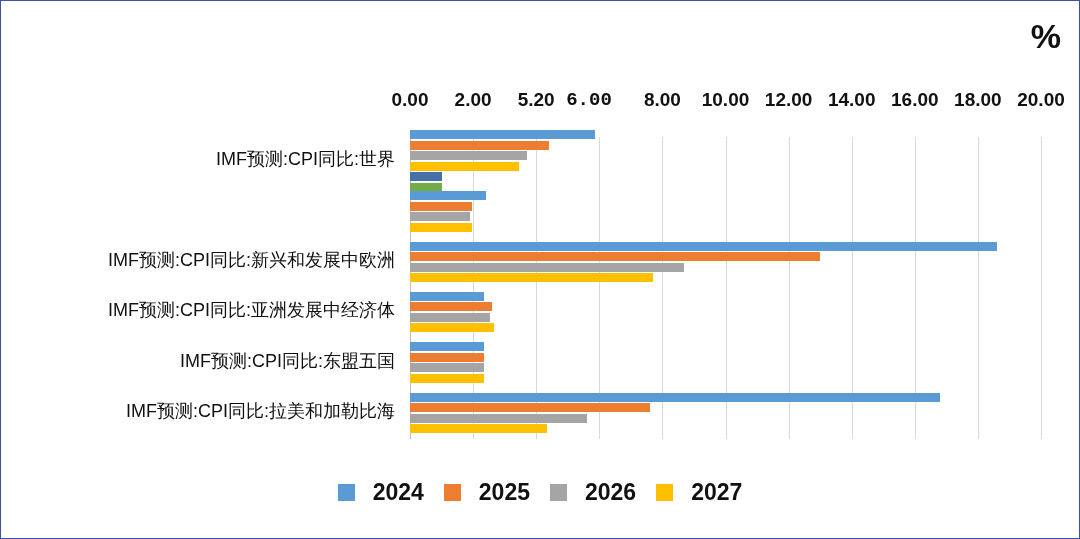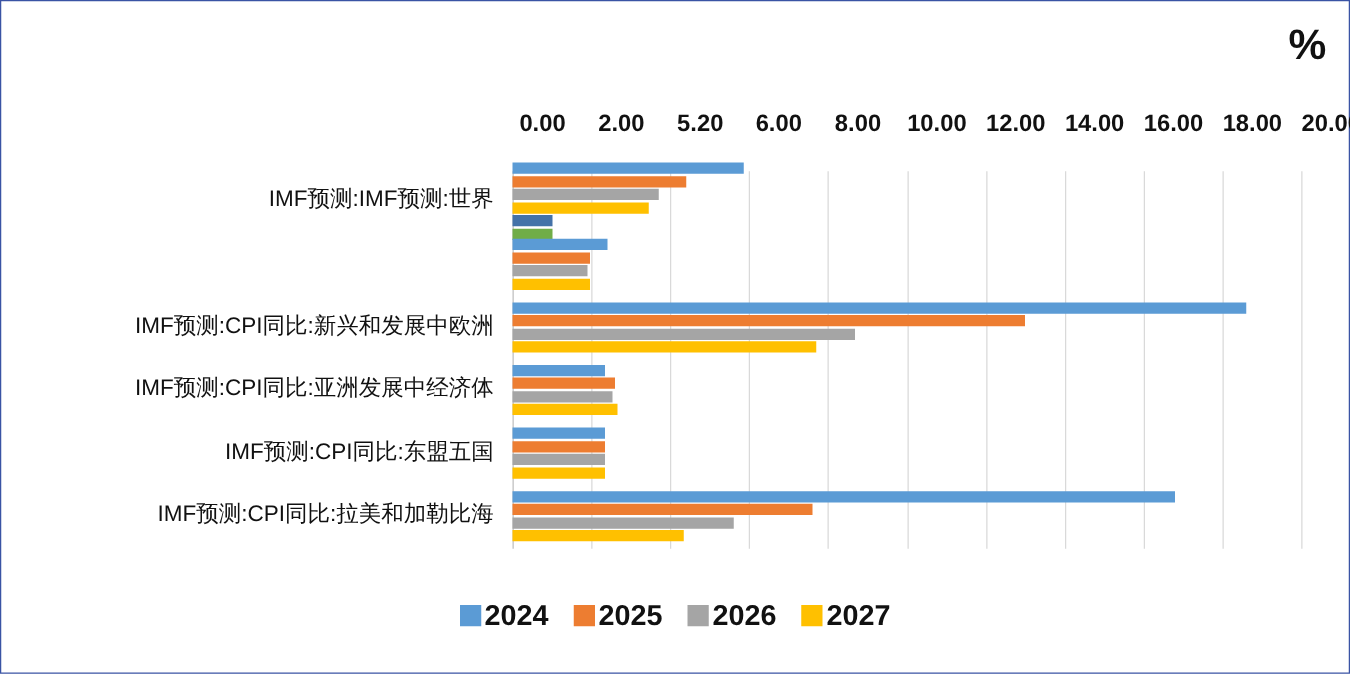--- a/index.html
+++ b/index.html
@@ -22,21 +22,20 @@
   }
   
   #axis{
     position:absolute;left:409px;top:88px;width:631px;height:24px;
   }
   .tick{
     position:absolute;top:0;
     font-size:19px;font-weight:700;color:#111;
     transform:translateX(-50%);
     white-space:nowrap;
-    margin-left:24px;
   }
   
   #plot{
     position:absolute;left:409px;top:136px;width:631px;height:302px;
   }
   .gridline{
     position:absolute;top:0;bottom:0;width:1px;background:#d9d9d9;
   }
   .gridline.zero{background:#bfbfbf;}
   #groups{position:absolute;left:0;top:0;right:0;bottom:0;}
@@ -58,36 +57,36 @@
     position:absolute;right:8px;
     font-size:18px;color:#111;
     white-space:nowrap;
     transform:translateY(-50%);
   }
   
   #legend{
     position:absolute;left:0;right:0;top:480px;
     display:flex;justify-content:center;align-items:center;gap:20px;
   }
-  .leg{display:flex;align-items:center;gap:3px;}
+  .leg{display:flex;align-items:center;gap:18px;}
   .swatch{width:17px;height:17px;display:block;}
   .leg-label{font-size:23px;font-weight:700;color:#111;line-height:1;}
 </style>
 </head>
 <body>
 
 <div id="frame">
 
   <div id="unit-label">%</div>
 
   <div id="axis">
       <div class="tick" style="left: 0px;">0.00</div>
       <div class="tick" style="left: 63.1px;">2.00</div>
       <div class="tick" style="left: 126.2px;">5.20</div>
-      <div class="tick" style="left: 189px;">6.00</div>
+      <div class="tick" style="left: 179px; font-family: Liberation Mono, monospace;">6.00</div>
       <div class="tick" style="left: 252.4px;">8.00</div>
       <div class="tick" style="left: 315.5px;">10.00</div>
       <div class="tick" style="left: 378.6px;">12.00</div>
       <div class="tick" style="left: 441.7px;">14.00</div>
       <div class="tick" style="left: 504.8px;">16.00</div>
       <div class="tick" style="left: 567.9px;">18.00</div>
       <div class="tick" style="left: 631px;">20.00</div>
     </div>
 
   <div id="plot">
@@ -140,21 +139,21 @@
         <div class="group" style="top: 251.667px; height: 50.3333px;">
           <div class="bar s2024" style="top: 3.91667px; width: 530.04px; background: rgb(91, 155, 213);"></div>
           <div class="bar s2025" style="top: 14.4167px; width: 239.78px; background: rgb(237, 125, 49);"></div>
           <div class="bar s2026" style="top: 24.9167px; width: 176.68px; background: rgb(165, 165, 165);"></div>
           <div class="bar s2027" style="top: 35.4167px; width: 137.242px; background: rgb(255, 192, 0);"></div>
         </div>
       </div>
   </div>
 
   <div id="cats">
-      <div class="cat" style="top: 22.1667px;">IMF预测:IMF预测:世界</div>
+      <div class="cat" style="top: 22.1667px;">IMF预测:CPI同比:世界</div>
       <div class="cat" style="top: 173.167px;">IMF预测:CPI同比:亚洲发展中经济体</div>
       <div class="cat" style="top: 122.833px;">IMF预测:CPI同比:新兴和发展中欧洲</div>
       <div class="cat" style="top: 223.5px;">IMF预测:CPI同比:东盟五国</div>
       <div class="cat" style="top: 273.833px;">IMF预测:CPI同比:拉美和加勒比海</div>
     </div>
 
   <div id="legend">
       <div class="leg">
         <span class="swatch" style="background: rgb(91, 155, 213);"></span>
         <span class="leg-label">2024</span>

